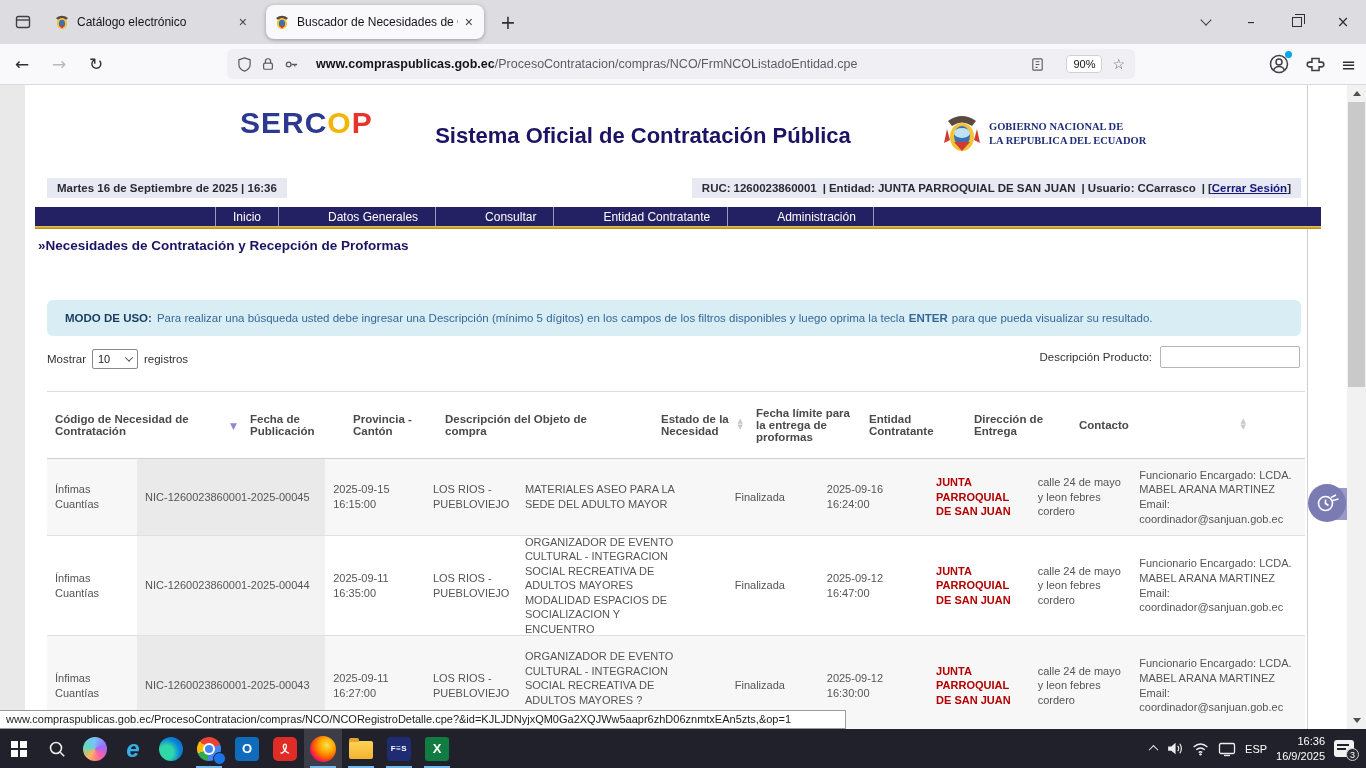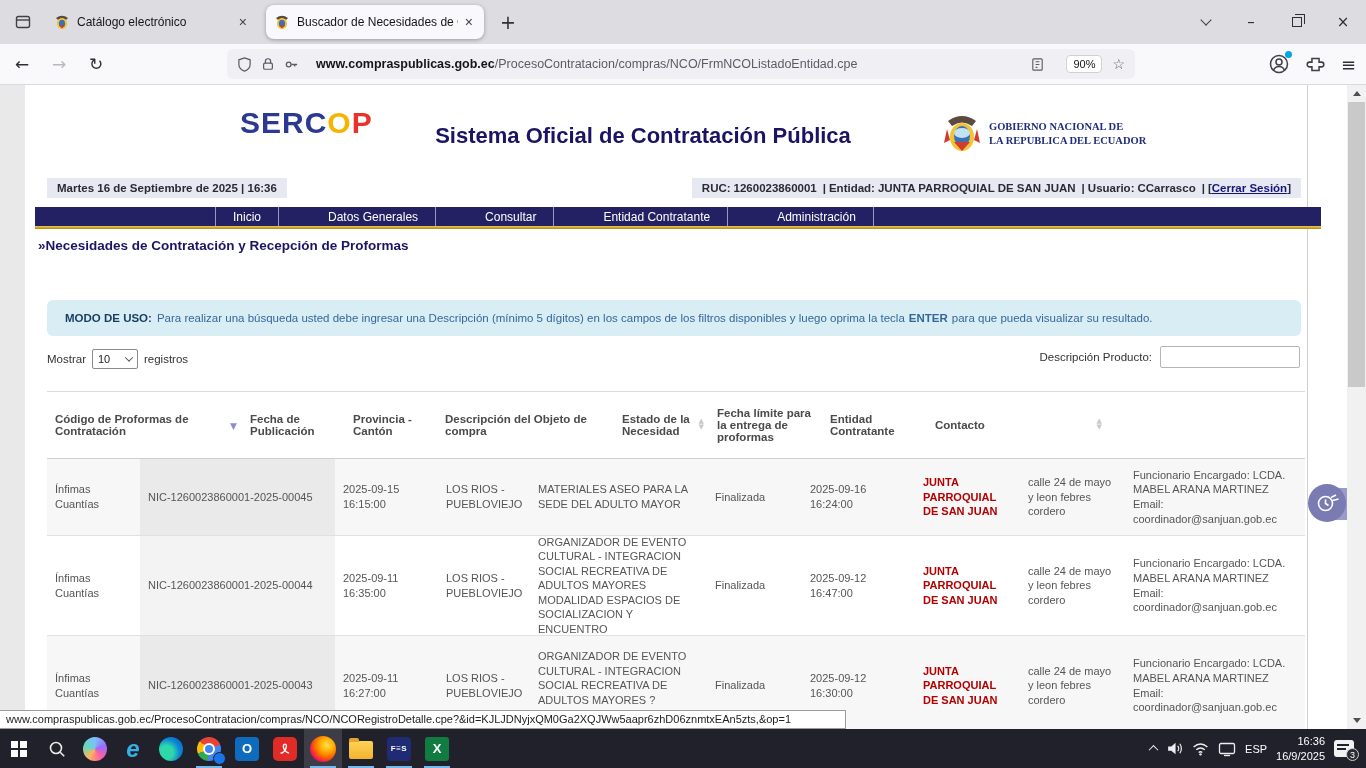--- a/index.html
+++ b/index.html
@@ -76,21 +76,21 @@
   
   .tbl { position:absolute; left:22px; top:306px; width:1258px; }
   .thead { display:flex; border-top:1px solid #dcdcdc; border-bottom:1px solid #cfcfcf; height:68px; }
   .th { display:flex; align-items:center; padding:6px 8px; font-size:11.5px; font-weight:bold; color:#4a4a4a; position:relative; }
   .trow { display:flex; border-bottom:1px solid #e0e0e0; }
   .td { display:flex; align-items:center; padding:8px; font-size:11px; color:#555; line-height:1.32; }
   .r-odd { background:#f7f7f7; } .r-odd .c2 { background:#eaeaea; }
   .r-even { background:#fff; } .r-even .c2 { background:#f3f3f3; }
   .r1 { height:77px; } .r2 { height:100px; } .r3 { height:100px; }
   .c1{width:93px;} .c2{width:195px;} .c3{width:103px;} .c4{width:92px;} .c5{width:177px;}
-  .c6{width:95px;} .c7{width:113px;} .c8{width:105px;} .c9{width:105px;} .c10{width:180px;}
+  .c6{width:95px;margin-left:39px;} .c7{width:113px;} .c8{width:105px;} .c9{width:105px;} .c10{width:180px;}
   .link-red { color:#b30000; font-weight:bold; }
   .sort-desc { position:absolute; right:5px; top:29px; font-size:9px; color:#8a8ad6; font-family:"DejaVu Sans",sans-serif; }
   .sort-both { position:absolute; right:5px; top:26px; display:flex; flex-direction:column; line-height:6px; font-size:7px; color:#c9c9c9; font-family:"DejaVu Sans",sans-serif; }
 
   .statusbar { position:absolute; left:0; top:625px; width:846px; height:19px; background:#fff; border:1px solid #9b9b9b; border-left:none; font-size:11px; color:#222; line-height:17px; padding:0 6px; white-space:nowrap; overflow:hidden; z-index:5; }
 
   
   .sbar { position:absolute; left:1347px; top:0; width:19px; height:644px; background:#f1f1f1; }
   .sb-btn { height:17px; display:flex; align-items:center; justify-content:center; }
   .tri-up { width:0; height:0; border-left:4px solid transparent; border-right:4px solid transparent; border-bottom:5px solid #505050; }
@@ -282,35 +282,36 @@
       </div>
 
       <div class="filterrow">
         <span>Descripción Producto:</span>
         <input style="">
       </div>
 
       <div class="tbl">
         <div class="thead">
           <div class="th c2">
-            <span>Código de Proformas de Contratación</span>
+            <span>Código de Necesidad de Contratación</span>
             <span class="sort-desc">▼</span>
           </div>
           <div class="th c3">Fecha de Publicación</div>
           <div class="th c4">Provincia - Cantón</div>
           <div class="th c5">Descripción del Objeto de compra</div>
           <div class="th c6">
             <span>Estado de la Necesidad</span>
             <span class="sort-both">
                 <span>▲</span>
                 <span>▼</span>
               </span>
           </div>
           <div class="th c7">Fecha límite para la entrega de proformas</div>
           <div class="th c8">Entidad Contratante</div>
+          <div class="th c9">Dirección de Entrega</div>
           <div class="th c10">
             <span>Contacto</span>
             <span class="sort-both">
                 <span>▲</span>
                 <span>▼</span>
               </span>
           </div>
         </div>
 
         <div class="trow r-odd r1">

